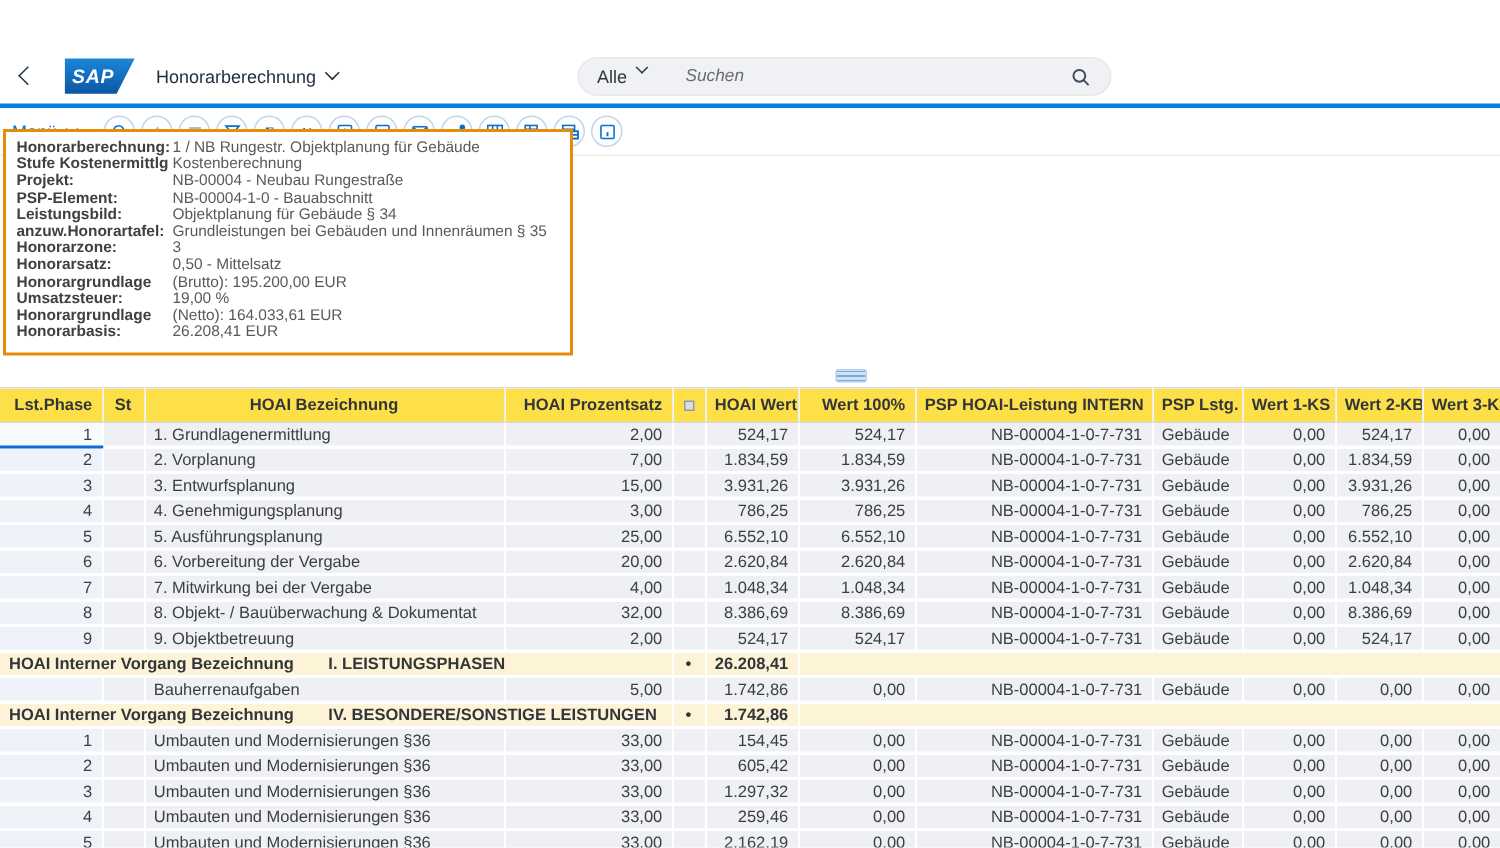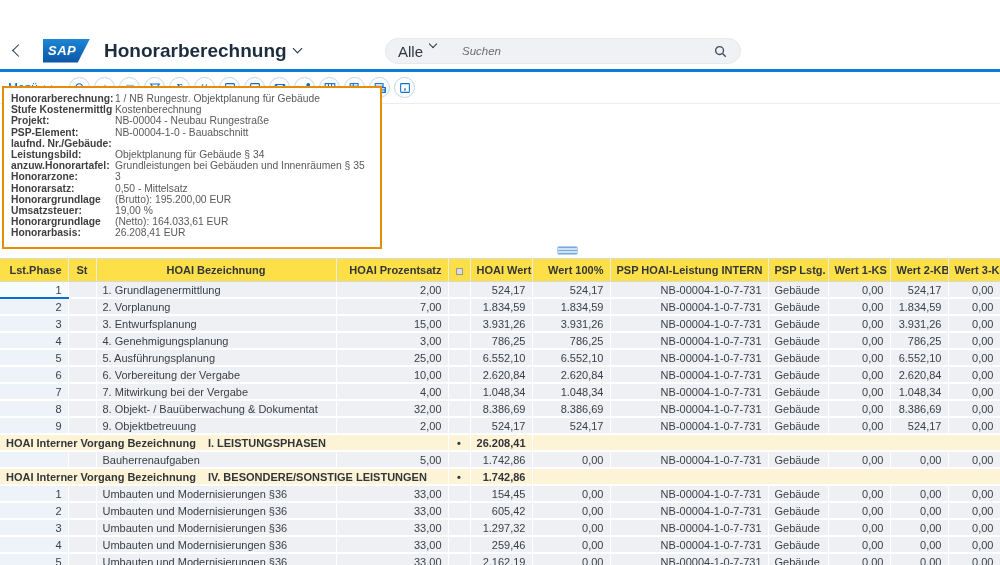--- a/index.html
+++ b/index.html
@@ -9,24 +9,24 @@
   }
   
   .topbar{height:37px;display:flex;align-items:center;border-bottom:3px solid #0a7cd9;background:#fff;position:relative;margin-top:32px;}
   .back-btn{border:none;background:none;padding:0 4px;margin-left:10px;cursor:pointer;color:#223548;}
   .chev{display:inline-block;width:6px;height:6px;border-right:1.6px solid currentColor;border-bottom:1.6px solid currentColor;}
   .chev-left{width:8px;height:8px;transform:rotate(135deg);}
   .chev-down{transform:rotate(45deg);position:relative;top:-2px;margin-left:7px;}
   .sap-logo{margin-left:16px;width:47px;height:24px;background:linear-gradient(180deg,#1b86d8,#0b56a3);
     clip-path:polygon(0 0,100% 0,74% 100%,0 100%);display:flex;align-items:center;}
   .sap-logo span{color:#fff;font-weight:700;font-style:italic;font-size:13px;letter-spacing:.5px;padding-left:5px;}
-  .app-title{display:flex;align-items:center;margin-left:14px;font-size:19px;font-weight:700;color:#1d2d3e;cursor:pointer;}
+  .app-title{display:flex;align-items:center;margin-left:14px;font-size:12px;font-weight:400;color:#1d2d3e;cursor:pointer;}
   .search{position:absolute;left:385px;top:6px;width:356px;height:26px;background:#f0f1f4;border:1px solid #e6e8ea;
     border-radius:14px;display:flex;align-items:center;padding:0 12px;box-sizing:border-box;}
-  .search-scope{display:flex;align-items:flex-start;font-size:15px;color:#32363a;cursor:pointer;}
+  .search-scope{display:flex;align-items:flex-start;font-size:12px;color:#32363a;cursor:pointer;}
   .search-scope .chev{width:5px;height:5px;}
   .search input{border:none;background:transparent;outline:none;flex:1;margin-left:24px;font-size:11.5px;
     font-family:"Liberation Sans",sans-serif;color:#32363a;}
   .search input::placeholder{font-style:italic;color:#6a6d70;}
   .search-mag{display:flex;align-items:center;cursor:pointer;}
   
   .toolbar{height:31px;display:flex;align-items:center;border-bottom:1px solid #ededed;background:#fff;}
   .menu-btn{display:flex;align-items:center;border:none;background:none;color:#0a6ed1;font-size:12px;
     font-family:"Liberation Sans",sans-serif;padding:0;margin:0 18px 0 8px;cursor:pointer;}
   .menu-btn .chev{width:5px;height:5px;}
@@ -49,21 +49,21 @@
   #grid thead th{height:22px;font-weight:700;color:#32363a;background:#fde047;font-size:11px;
     border-top:1px solid #d8d8d8;border-bottom:1px solid #d8d8d8;border-right:1px solid #ececec;
     padding:0 6px;white-space:nowrap;overflow:hidden;cursor:pointer;}
   #grid tbody td{height:15px;background:#eef0f3;border-bottom:2px solid #fff;border-right:1px solid #fff;
     padding:0 6px;white-space:nowrap;overflow:hidden;}
   #grid td.col-phase{background:#edf3f8;}
   #grid tr.selected td.col-phase{background:#f6fbfe;border-bottom:2px solid #0a6ed1;}
   #grid tr.group-row td{background:#fdf3d7;font-weight:700;color:#32363a;}
   .al-right{text-align:right;}
   .al-center{text-align:center;}
-  .g-sub{margin-left:12px;}
+  .g-sub{margin-left:23px;}
   .bold{font-weight:700;}
   .unit-glyph{display:inline-block;width:5px;height:5px;border:1px solid #9a9a9a;background:#dcdcdc;vertical-align:middle;}
 </style>
 </head>
 <body>
 
 <header class="topbar">
   <button class="back-btn">
     <span class="chev chev-left"></span>
   </button>
@@ -196,24 +196,20 @@
       </div>
       <div class="info-row">
         <span class="info-label">Projekt:</span>
         <span class="info-value">NB-00004 - Neubau Rungestraße</span>
       </div>
       <div class="info-row">
         <span class="info-label">PSP-Element:</span>
         <span class="info-value">NB-00004-1-0 - Bauabschnitt</span>
       </div>
       <div class="info-row">
-        <span class="info-label">laufnd. Nr./Gebäude:</span>
-        <span class="info-value"></span>
-      </div>
-      <div class="info-row">
         <span class="info-label">Leistungsbild:</span>
         <span class="info-value">Objektplanung für Gebäude § 34</span>
       </div>
       <div class="info-row">
         <span class="info-label">anzuw.Honorartafel:</span>
         <span class="info-value">Grundleistungen bei Gebäuden und Innenräumen § 35</span>
       </div>
       <div class="info-row">
         <span class="info-label">Honorarzone:</span>
         <span class="info-value">3</span>
@@ -343,21 +339,21 @@
           <td class="al-right col-psp">NB-00004-1-0-7-731</td>
           <td class="al-left col-lstg">Gebäude</td>
           <td class="al-right col-w1">0,00</td>
           <td class="al-right col-w2">6.552,10</td>
           <td class="al-right col-w3">0,00</td>
         </tr>
         <tr>
           <td class="al-right col-phase">6</td>
           <td class="al-left col-st"></td>
           <td class="al-left col-bez">6. Vorbereitung der Vergabe</td>
-          <td class="al-right col-proz">10,00</td>
+          <td class="al-right col-proz">20,00</td>
           <td class="al-center col-ic"></td>
           <td class="al-right col-wert">2.620,84</td>
           <td class="al-right col-wert100">2.620,84</td>
           <td class="al-right col-psp">NB-00004-1-0-7-731</td>
           <td class="al-left col-lstg">Gebäude</td>
           <td class="al-right col-w1">0,00</td>
           <td class="al-right col-w2">2.620,84</td>
           <td class="al-right col-w3">0,00</td>
         </tr>
         <tr>

